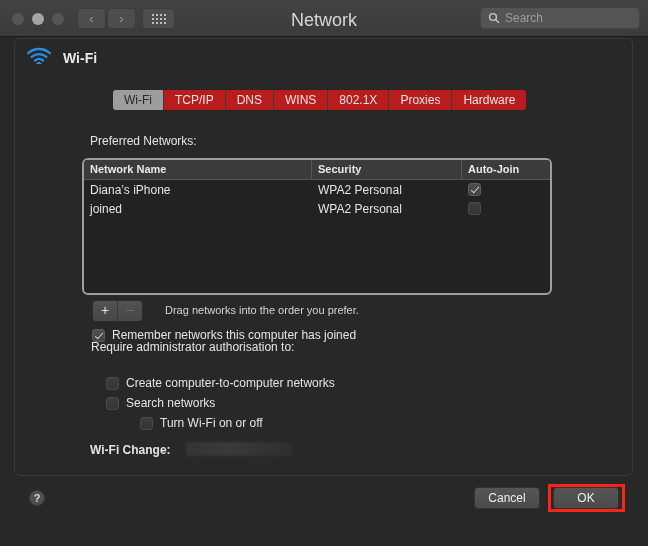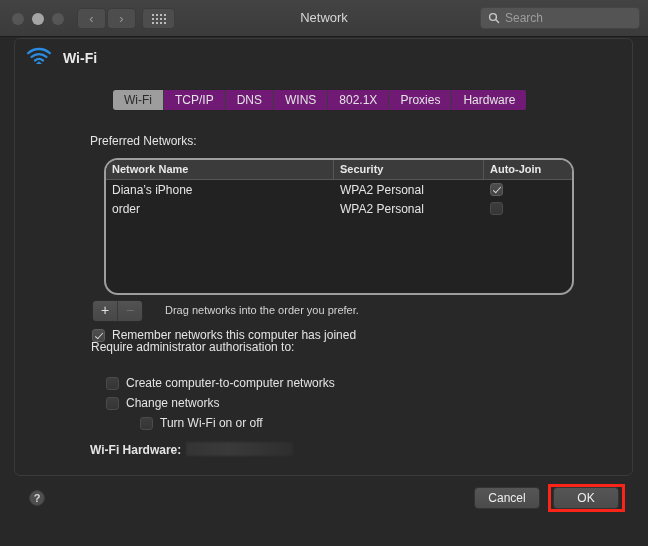--- a/index.html
+++ b/index.html
@@ -84,21 +84,21 @@
     display: block;
     width: 2px; height: 2px;
     background: #bdbdbd;
   }
 
   #wintitle {
     position: absolute;
     left: 0; top: 10px;
     width: 648px;
     text-align: center;
-    font-size: 13px;
+    font-size: 18px;
     color: #d6d6d6;
     pointer-events: none;
   }
 
   #searchfield {
     position: absolute;
     right: 8px; top: 7px;
     width: 160px; height: 22px;
     background: #545454;
     border: 1px solid #454545;
@@ -160,43 +160,43 @@
     overflow: hidden;
     background: #4b4b4b;
   }
   .tab {
     padding: 0 11px;
     height: 20px;
     line-height: 20px;
     font-size: 12px;
     color: #e4e4e4;
     border-right: 1px solid #3a3a3a;
-    background: #701a75;
+    background: #b91c1c;
     white-space: nowrap;
   }
   .tab:last-child { border-right: none; }
   .tab.active {
     background: #9d9d9d;
     color: #2a2a2a;
   }
 
   
   #pref-label {
     position: absolute;
     left: 90px; top: 134px;
     font-size: 12px;
     color: #e4e4e4;
   }
 
   #table-wrap {
     position: absolute;
-    left: 104px; top: 158px;
+    left: 82px; top: 158px;
     width: 470px; height: 137px;
     border: 2px solid #9e9e9e;
-    border-radius: 14px;
+    border-radius: 6px;
     box-sizing: border-box;
     background: #222222;
     overflow: hidden;
   }
   #table-head {
     display: flex;
     height: 19px;
     background: #3b3b3b;
     border-bottom: 1px solid #565656;
   }
@@ -442,21 +442,21 @@
 
     <div class="trow">
       <div class="td c0">Diana’s iPhone</div>
       <div class="td c1">WPA2 Personal</div>
       <div class="td c2">
         <span class="cb on"></span>
       </div>
     </div>
 
     <div class="trow">
-      <div class="td c0">order</div>
+      <div class="td c0">joined</div>
       <div class="td c1">WPA2 Personal</div>
       <div class="td c2">
         <span class="cb off"></span>
       </div>
     </div>
   </div>
 
   <div id="addremove">
     <div class="pmbtn">+</div>
     <div class="pmbtn disabled">−</div>
@@ -471,29 +471,29 @@
 
   <div id="require-label">Require administrator authorisation to:</div>
 
   <div class="optrow" id="opt-create">
     <span class="cb off"></span>
     <span>Create computer-to-computer networks</span>
   </div>
 
   <div class="optrow" id="opt-change">
     <span class="cb off"></span>
-    <span>Change networks</span>
+    <span>Search networks</span>
   </div>
 
   <div class="optrow" id="opt-turn">
     <span class="cb off"></span>
     <span>Turn Wi-Fi on or off</span>
   </div>
 
-  <div id="addr-label">Wi-Fi Hardware:</div>
+  <div id="addr-label">Wi-Fi Change:</div>
   <div id="addr-value"></div>
 
   <div id="helpbtn">?</div>
   <div class="dlgbtn" id="ok-button">OK</div>
   <div class="dlgbtn" id="cancel-button">Cancel</div>
   <div id="ok-highlight"></div>
 
 </div>
 
 </body></html>

